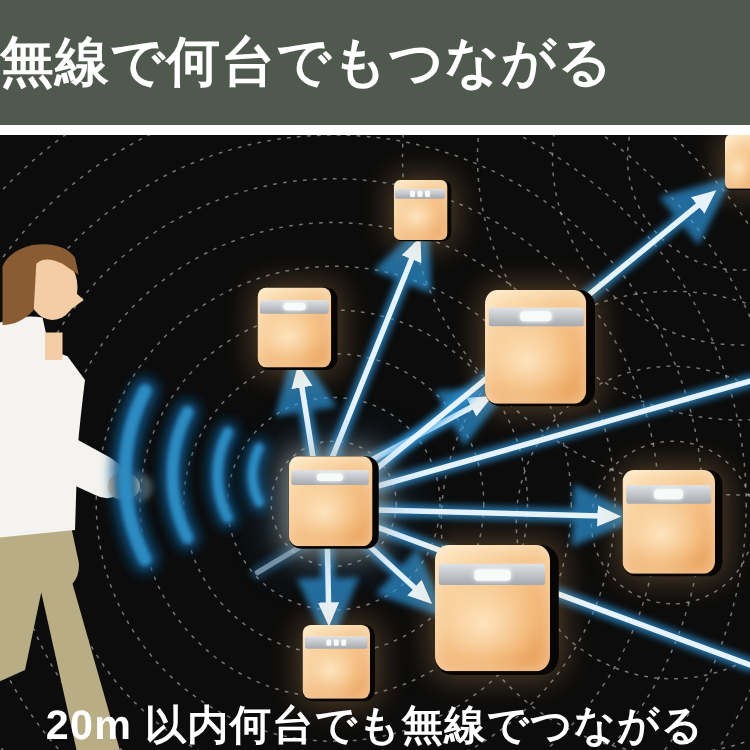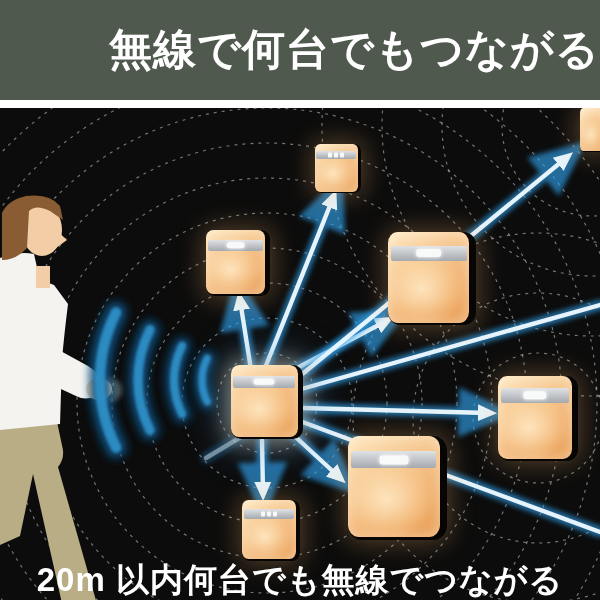--- a/index.html
+++ b/index.html
@@ -1,19 +1,19 @@
 <!DOCTYPE html>
 <html><head>
 <meta charset="utf-8">
 <style>
   html,body{margin:0;padding:0;background:#ffffff;}
   .page{position:relative;width:600px;height:600px;overflow:hidden;
         font-family:"Liberation Sans","DejaVu Sans",sans-serif;}
   header{position:absolute;left:0;top:0;width:600px;height:100px;
-         background:#50594e;display:flex;align-items:center;justify-content:flex-end;}
+         background:#50594e;display:flex;align-items:center;justify-content:flex-start;}
   header h1{margin:0;color:#ffffff;font-size:43px;font-weight:700;letter-spacing:1px;}
   .scene{position:absolute;left:0;top:108px;width:600px;height:500px;
          background:#0c0c0c;overflow:hidden;}
   .scene svg{position:absolute;left:0;top:0;}
   #devices{position:absolute;left:0;top:0;width:600px;height:500px;pointer-events:none;}
   .device{position:absolute;background:#070604;border-radius:14%;
           box-shadow:0 0 24px 4px rgba(255,185,110,.28);}
   .device .face{position:absolute;left:0;top:0;right:7.5%;bottom:2.5%;border-radius:12% ;
           background:
             radial-gradient(ellipse 70% 55% at 42% 62%, rgba(255,235,200,.85) 0%, rgba(255,225,175,.25) 55%, rgba(255,225,175,0) 75%),

